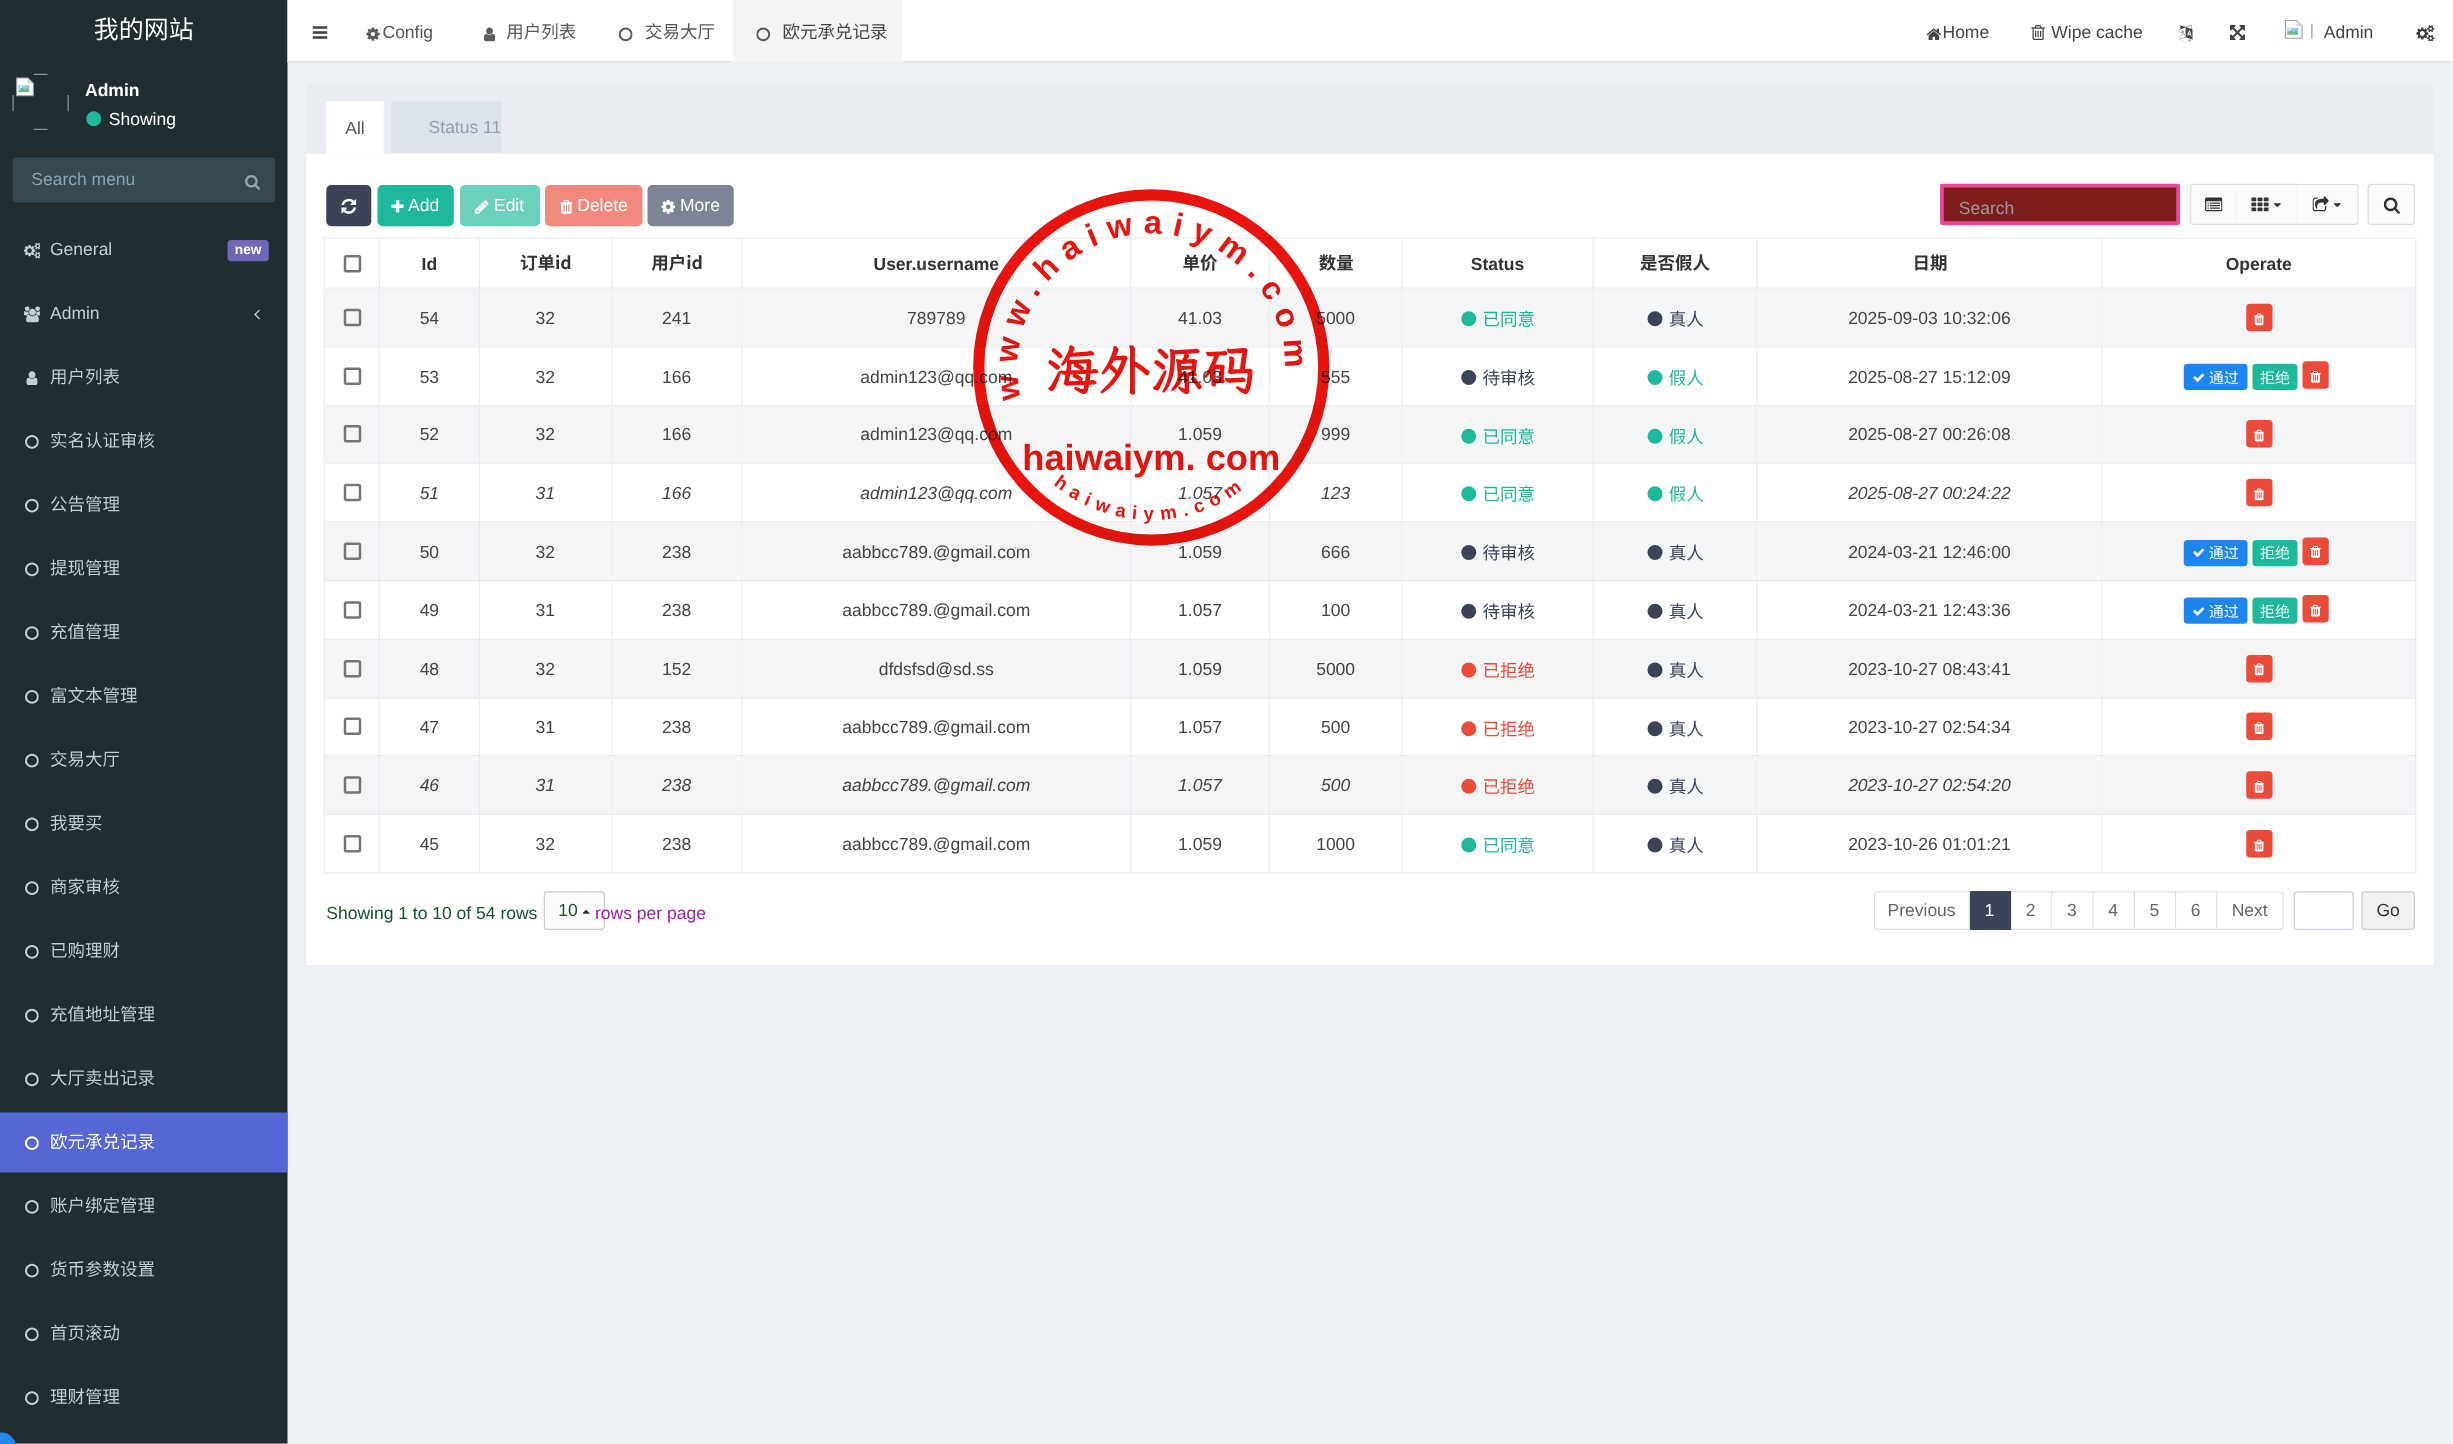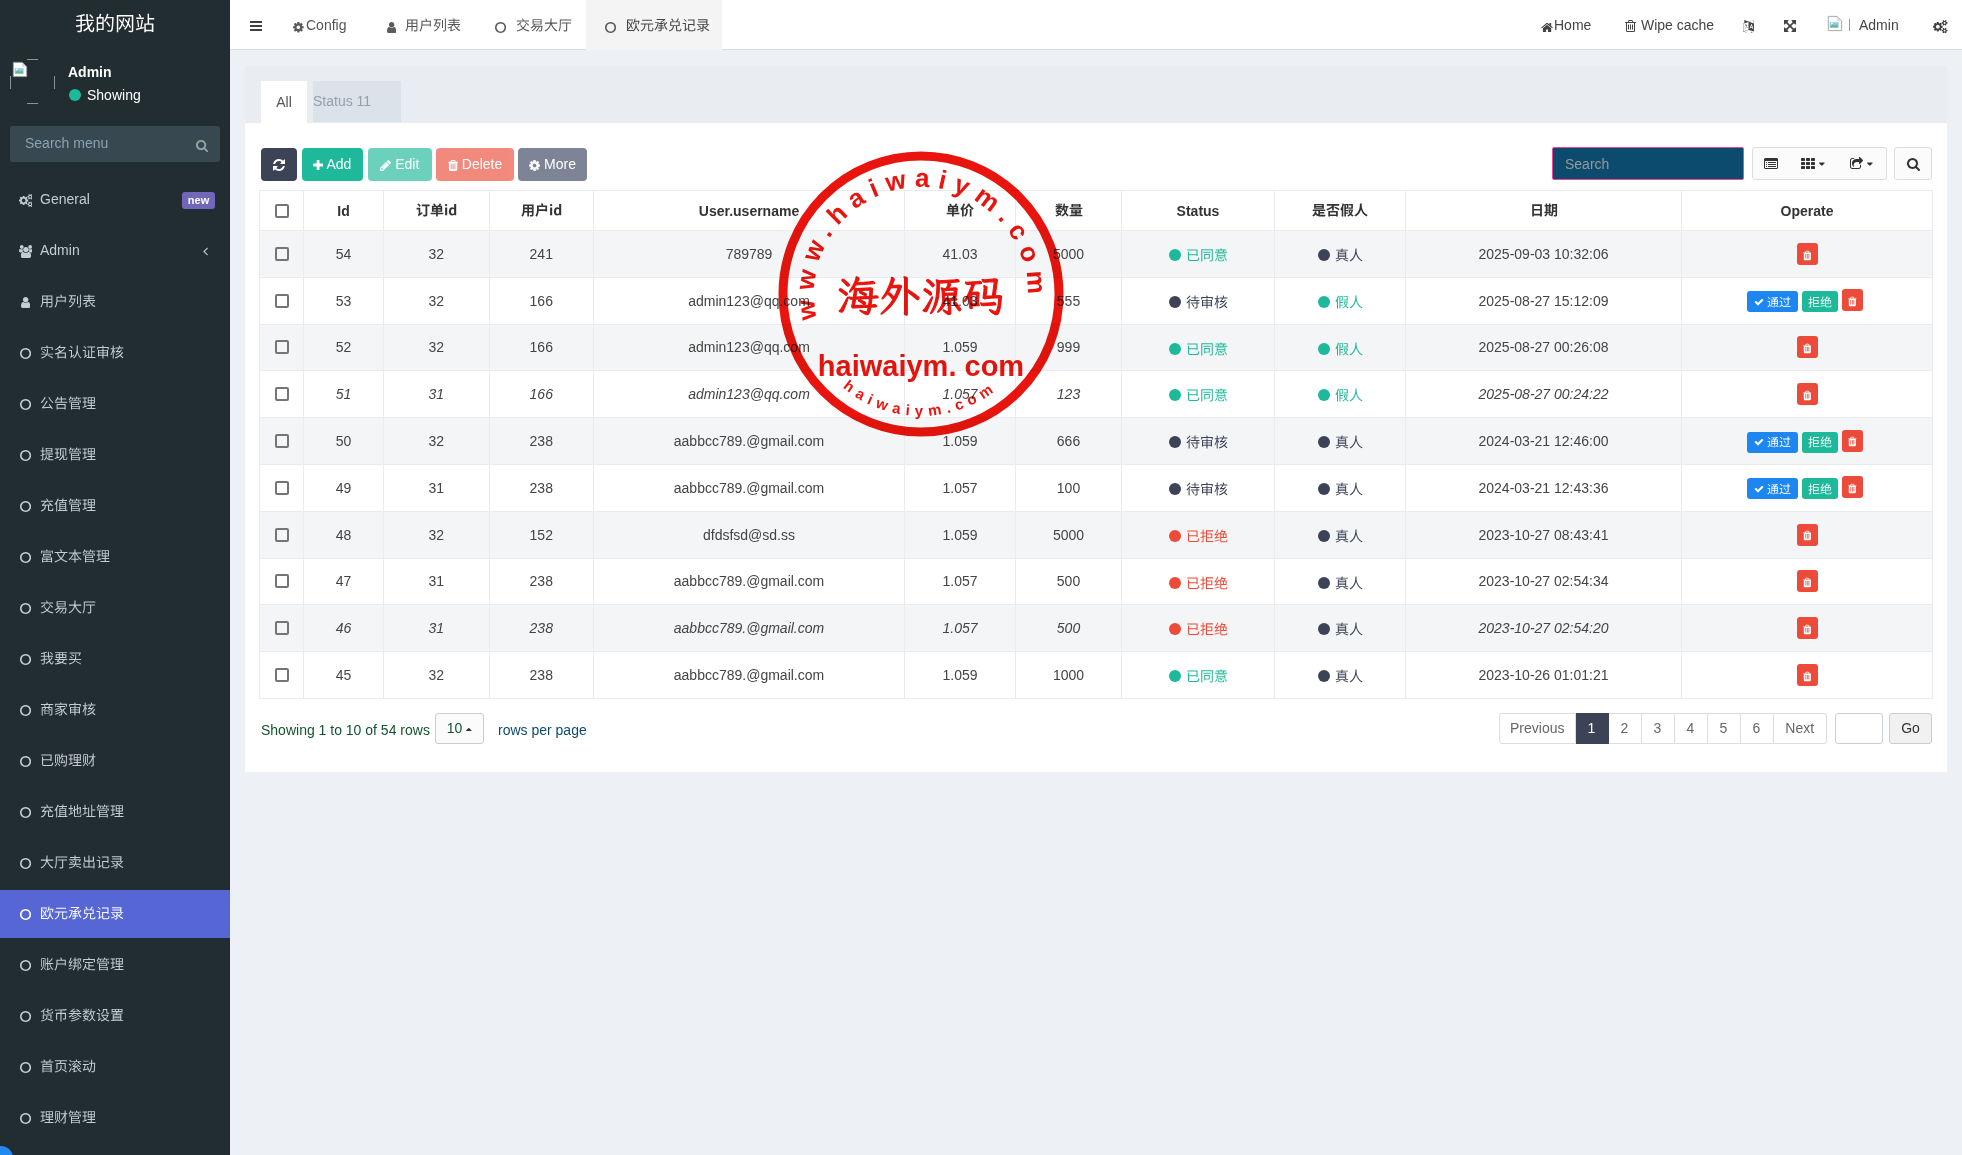--- a/index.html
+++ b/index.html
@@ -200,38 +200,38 @@
       </svg></span>
     <div class="abs" style="left:1619px;top:19px;width:1px;height:12px;background:#999"></div>
     <span class="abs" style="left:1629px;top:17px;color:#444;font-size:14px">Admin</span>
     <span class="abs" style="left:1703px;top:17px"><svg style="vertical-align:middle;" width="14.5" height="13.5" viewBox="0 0 14.5 13.5">
         <path fill="#3f3f3f" d="M6.2 8.1Q6.8 7.5 6.8 6.8Q6.8 6 6.2 5.4Q5.6 4.8 4.8 4.8Q4 4.8 3.5 5.4Q2.9 6 2.9 6.8Q2.9 7.5 3.5 8.1Q4 8.7 4.8 8.7Q5.6 8.7 6.2 8.1ZM12.5 10.6Q12.5 10.2 12.2 9.9Q12 9.6 11.6 9.6Q11.2 9.6 10.9 9.9Q10.6 10.2 10.6 10.6Q10.6 11 10.9 11.3Q11.2 11.6 11.6 11.6Q12 11.6 12.3 11.3Q12.5 11 12.5 10.6ZM12.5 2.9Q12.5 2.5 12.2 2.2Q12 1.9 11.6 1.9Q11.2 1.9 10.9 2.2Q10.6 2.5 10.6 2.9Q10.6 3.3 10.9 3.6Q11.2 3.9 11.6 3.9Q12 3.9 12.3 3.6Q12.5 3.3 12.5 2.9ZM9.6 6.1V7.5Q9.6 7.5 9.6 7.6Q9.5 7.7 9.5 7.7L8.3 7.9Q8.2 8.1 8.1 8.4Q8.3 8.8 8.7 9.3Q8.8 9.4 8.8 9.5Q8.8 9.5 8.7 9.6Q8.6 9.8 8.1 10.3Q7.7 10.7 7.5 10.7Q7.4 10.7 7.4 10.7L6.5 10Q6.2 10.1 5.9 10.2Q5.8 11 5.7 11.4Q5.7 11.6 5.5 11.6H4.1Q4 11.6 4 11.5Q3.9 11.5 3.9 11.4L3.7 10.2Q3.5 10.2 3.2 10L2.3 10.7Q2.2 10.7 2.1 10.7Q2 10.7 2 10.7Q0.9 9.7 0.9 9.5Q0.9 9.4 0.9 9.3Q1 9.2 1.2 8.9Q1.5 8.6 1.6 8.5Q1.4 8.1 1.3 7.8L0.2 7.7Q0.1 7.6 0.1 7.6Q0 7.5 0 7.4V6Q0 6 0.1 5.9Q0.1 5.8 0.2 5.8L1.3 5.6Q1.4 5.4 1.6 5.1Q1.3 4.7 0.9 4.2Q0.9 4.1 0.9 4Q0.9 4 0.9 3.9Q1.1 3.7 1.5 3.2Q2 2.8 2.1 2.8Q2.2 2.8 2.3 2.8L3.1 3.5Q3.4 3.4 3.7 3.3Q3.8 2.5 3.9 2.1Q3.9 1.9 4.1 1.9H5.5Q5.6 1.9 5.7 2Q5.7 2 5.7 2.1L5.9 3.3Q6.2 3.3 6.5 3.5L7.4 2.8Q7.4 2.8 7.5 2.8Q7.6 2.8 7.7 2.8Q8.8 3.8 8.8 4Q8.8 4.1 8.7 4.2Q8.6 4.3 8.4 4.6Q8.2 4.9 8.1 5Q8.2 5.4 8.3 5.7L9.5 5.8Q9.5 5.9 9.6 5.9Q9.6 6 9.6 6.1ZM14.5 10.1V11.1Q14.5 11.3 13.3 11.4Q13.3 11.6 13.1 11.8Q13.5 12.6 13.5 12.8Q13.5 12.8 13.5 12.9Q12.6 13.4 12.5 13.4Q12.5 13.4 12.2 13Q11.9 12.7 11.8 12.5Q11.6 12.5 11.6 12.5Q11.5 12.5 11.3 12.5Q11.2 12.7 11 13Q10.7 13.4 10.6 13.4Q10.6 13.4 9.7 12.9Q9.6 12.8 9.6 12.8Q9.6 12.6 10 11.8Q9.9 11.6 9.8 11.4Q8.7 11.3 8.7 11.1V10.1Q8.7 10 9.8 9.8Q9.9 9.6 10 9.5Q9.6 8.6 9.6 8.4Q9.6 8.4 9.7 8.4Q9.7 8.3 9.9 8.2Q10.2 8.1 10.4 8Q10.6 7.8 10.6 7.8Q10.7 7.8 11 8.2Q11.2 8.5 11.3 8.7Q11.5 8.7 11.6 8.7Q11.6 8.7 11.8 8.7Q12.2 8.2 12.5 7.8L12.5 7.8Q12.6 7.8 13.5 8.4Q13.5 8.4 13.5 8.4Q13.5 8.6 13.1 9.5Q13.2 9.6 13.3 9.8Q14.5 10 14.5 10.1ZM14.5 2.4V3.4Q14.5 3.5 13.3 3.7Q13.3 3.9 13.1 4Q13.5 4.9 13.5 5.1Q13.5 5.1 13.5 5.1Q12.6 5.7 12.5 5.7Q12.5 5.7 12.2 5.3Q11.9 5 11.8 4.8Q11.6 4.8 11.6 4.8Q11.5 4.8 11.3 4.8Q11.2 5 11 5.3Q10.7 5.7 10.6 5.7Q10.6 5.7 9.7 5.1Q9.6 5.1 9.6 5.1Q9.6 4.9 10 4Q9.9 3.9 9.8 3.7Q8.7 3.5 8.7 3.4V2.4Q8.7 2.2 9.8 2.1Q9.9 1.9 10 1.7Q9.6 0.9 9.6 0.7Q9.6 0.7 9.7 0.6Q9.7 0.6 9.9 0.5Q10.2 0.4 10.4 0.2Q10.6 0.1 10.6 0.1Q10.7 0.1 11 0.5Q11.2 0.8 11.3 1Q11.5 1 11.6 1Q11.6 1 11.8 1Q12.2 0.4 12.5 0.1L12.5 0.1Q12.6 0.1 13.5 0.6Q13.5 0.7 13.5 0.7Q13.5 0.9 13.1 1.7Q13.2 1.9 13.3 2.1Q14.5 2.2 14.5 2.4Z"></path>
       </svg></span>
   </div>
 <div class="abs" style="left:245px;top:66px;width:1702px;height:706px;background:#fff">
     <div class="abs" style="left:0;top:0;width:1702px;height:57px;background:#e9edf2"></div>
     <div class="abs" style="left:16px;top:14.5px;width:46px;height:42.5px;background:#fff;text-align:center;line-height:42px;color:#555">All</div>
-    <div class="abs" style="left:68px;top:14.5px;width:88px;height:41px;background:#dbe2ea;text-align:left;line-height:41px;color:#95a0ab">Status 11</div>
+    <div class="abs" style="left:68px;top:14.5px;width:88px;height:41px;background:#dbe2ea;text-align:right;line-height:41px;color:#95a0ab">Status 11</div>
   </div>
 <div class="btn" style="left:260.5px;top:148px;width:36px;height:33px;background:#3d4357;line-height:33px;font-size:14px"><svg style="vertical-align:middle;" width="12.0" height="14" viewBox="0 0 12.0 14">
       <path fill="#fff" d="M11.8 8.2Q11.8 8.3 11.8 8.3Q11.3 10.4 9.7 11.7Q8.1 13 6 13Q4.8 13 3.8 12.6Q2.7 12.1 1.9 11.3L0.9 12.4Q0.7 12.5 0.5 12.5Q0.3 12.5 0.1 12.4Q0 12.2 0 12V8.5Q0 8.3 0.1 8.1Q0.3 8 0.5 8H4Q4.2 8 4.4 8.1Q4.5 8.3 4.5 8.5Q4.5 8.7 4.4 8.9L3.3 9.9Q3.8 10.4 4.5 10.7Q5.2 11 6 11Q7 11 8 10.5Q8.9 10 9.4 9.1Q9.5 9 9.8 8.2Q9.9 8 10.1 8H11.6Q11.7 8 11.7 8.1Q11.8 8.1 11.8 8.2ZM12 2V5.5Q12 5.7 11.9 5.9Q11.7 6 11.5 6H8Q7.8 6 7.6 5.9Q7.5 5.7 7.5 5.5Q7.5 5.3 7.6 5.1L8.7 4.1Q7.6 3 6 3Q5 3 4 3.5Q3.1 4 2.6 4.9Q2.5 5 2.2 5.8Q2.1 6 1.9 6H0.4Q0.3 6 0.2 5.9Q0.1 5.9 0.1 5.8V5.7Q0.6 3.6 2.2 2.3Q3.9 1 6 1Q7.1 1 8.2 1.4Q9.3 1.9 10.1 2.7L11.1 1.6Q11.3 1.5 11.5 1.5Q11.7 1.5 11.9 1.6Q12 1.8 12 2Z"></path>
     </svg></div>
 <div class="btn" style="left:301.5px;top:148px;width:61.5px;height:33px;background:#1db99a;line-height:33px;font-size:14px"><svg style="vertical-align:middle;" width="10.2" height="13" viewBox="0 0 10.2 13">
       <path fill="#fff" d="M10.2 5.3V6.7Q10.2 7 10 7.2Q9.8 7.4 9.5 7.4H6.5V10.4Q6.5 10.7 6.3 10.9Q6.1 11.1 5.8 11.1H4.4Q4.1 11.1 3.9 10.9Q3.7 10.7 3.7 10.4V7.4H0.7Q0.4 7.4 0.2 7.2Q0 7 0 6.7V5.3Q0 5 0.2 4.8Q0.4 4.6 0.7 4.6H3.7V1.6Q3.7 1.3 3.9 1.1Q4.1 0.9 4.4 0.9H5.8Q6.1 0.9 6.3 1.1Q6.5 1.3 6.5 1.6V4.6H9.5Q9.8 4.6 10 4.8Q10.2 5 10.2 5.3Z"></path>
     </svg> Add</div>
 <div class="btn" style="left:368px;top:148px;width:63.5px;height:33px;background:#1db99a;opacity:0.65;line-height:33px;font-size:14px"><svg style="vertical-align:middle;" width="11.1" height="13" viewBox="0 0 11.1 13">
       <path fill="#fff" d="M2.6 11.1 3.3 10.5 1.6 8.8 0.9 9.4V10.2H1.9V11.1ZM6.4 4.4Q6.4 4.3 6.3 4.3Q6.2 4.3 6.1 4.3L2.2 8.2Q2.2 8.3 2.2 8.4Q2.2 8.5 2.3 8.5Q2.4 8.5 2.4 8.5L6.4 4.5Q6.4 4.5 6.4 4.4ZM6 3 9.1 6 3 12.1H0V9.1ZM11 3.7Q11 4.1 10.7 4.4L9.5 5.6L6.5 2.6L7.7 1.4Q8 1.1 8.4 1.1Q8.7 1.1 9 1.4L10.7 3.1Q11 3.3 11 3.7Z"></path>
     </svg> Edit</div>
 <div class="btn" style="left:436px;top:148px;width:78px;height:33px;background:#ec4b39;opacity:0.65;line-height:33px;font-size:14px"><svg style="vertical-align:middle;" width="10.2" height="13" viewBox="0 0 10.2 13">
       <path fill="#fff" d="M3.7 10V4.9Q3.7 4.8 3.6 4.7Q3.6 4.6 3.5 4.6H3Q2.9 4.6 2.9 4.7Q2.8 4.8 2.8 4.9V10Q2.8 10.1 2.9 10.1Q2.9 10.2 3 10.2H3.5Q3.6 10.2 3.6 10.1Q3.7 10.1 3.7 10ZM5.6 10V4.9Q5.6 4.8 5.5 4.7Q5.4 4.6 5.3 4.6H4.9Q4.8 4.6 4.7 4.7Q4.6 4.8 4.6 4.9V10Q4.6 10.1 4.7 10.1Q4.8 10.2 4.9 10.2H5.3Q5.4 10.2 5.5 10.1Q5.6 10.1 5.6 10ZM7.4 10V4.9Q7.4 4.8 7.4 4.7Q7.3 4.6 7.2 4.6H6.7Q6.6 4.6 6.6 4.7Q6.5 4.8 6.5 4.9V10Q6.5 10.1 6.6 10.1Q6.6 10.2 6.7 10.2H7.2Q7.3 10.2 7.4 10.1Q7.4 10.1 7.4 10ZM3.5 2.8H6.7L6.4 1.9Q6.3 1.9 6.3 1.9H4Q3.9 1.9 3.8 1.9ZM10.2 3V3.5Q10.2 3.6 10.1 3.6Q10.1 3.7 10 3.7H9.3V10.6Q9.3 11.2 8.9 11.6Q8.6 12.1 8.1 12.1H2.1Q1.6 12.1 1.3 11.6Q0.9 11.2 0.9 10.6V3.7H0.2Q0.1 3.7 0.1 3.6Q0 3.6 0 3.5V3Q0 2.9 0.1 2.9Q0.1 2.8 0.2 2.8H2.5L3 1.6Q3.1 1.3 3.4 1.1Q3.7 0.9 3.9 0.9H6.3Q6.6 0.9 6.8 1.1Q7.1 1.3 7.2 1.6L7.7 2.8H10Q10.1 2.8 10.1 2.9Q10.2 2.9 10.2 3Z"></path>
     </svg> Delete</div>
 <div class="btn" style="left:518px;top:148px;width:69px;height:33px;background:#7d8495;line-height:33px;font-size:14px"><svg style="vertical-align:middle;" width="11.1" height="13" viewBox="0 0 11.1 13">
       <path fill="#fff" d="M6.9 7.8Q7.4 7.3 7.4 6.5Q7.4 5.7 6.9 5.2Q6.3 4.6 5.6 4.6Q4.8 4.6 4.3 5.2Q3.7 5.7 3.7 6.5Q3.7 7.3 4.3 7.8Q4.8 8.4 5.6 8.4Q6.3 8.4 6.9 7.8ZM11.1 5.7V7.3Q11.1 7.4 11.1 7.5Q11 7.6 10.9 7.6L9.6 7.8Q9.5 8.2 9.3 8.4Q9.6 8.8 10.1 9.4Q10.2 9.5 10.2 9.6Q10.2 9.7 10.1 9.8Q9.9 10.1 9.4 10.6Q8.9 11.1 8.7 11.1Q8.6 11.1 8.5 11L7.5 10.2Q7.2 10.4 6.8 10.5Q6.7 11.5 6.6 11.9Q6.6 12.1 6.4 12.1H4.8Q4.7 12.1 4.6 12Q4.5 11.9 4.5 11.9L4.3 10.5Q3.9 10.4 3.6 10.3L2.6 11Q2.6 11.1 2.4 11.1Q2.3 11.1 2.3 11Q1.3 10.2 1.1 9.8Q1 9.7 1 9.6Q1 9.5 1.1 9.5Q1.2 9.3 1.4 9Q1.7 8.6 1.8 8.5Q1.6 8.1 1.5 7.7L0.2 7.6Q0.1 7.5 0.1 7.5Q0 7.4 0 7.3V5.7Q0 5.6 0.1 5.5Q0.1 5.4 0.2 5.4L1.5 5.2Q1.6 4.9 1.8 4.5Q1.5 4.1 1.1 3.5Q1 3.5 1 3.4Q1 3.3 1 3.2Q1.2 2.9 1.8 2.4Q2.3 1.9 2.4 1.9Q2.5 1.9 2.6 2L3.6 2.8Q4 2.6 4.3 2.5Q4.4 1.5 4.5 1.1Q4.6 0.9 4.8 0.9H6.4Q6.5 0.9 6.6 1Q6.6 1.1 6.6 1.1L6.8 2.5Q7.2 2.6 7.5 2.7L8.5 2Q8.6 1.9 8.7 1.9Q8.8 1.9 8.9 2Q9.8 2.8 10.1 3.2Q10.1 3.3 10.1 3.4Q10.1 3.5 10.1 3.5Q10 3.7 9.7 4Q9.4 4.4 9.3 4.5Q9.5 4.9 9.6 5.2L10.9 5.4Q11 5.5 11.1 5.5Q11.1 5.6 11.1 5.7Z"></path>
     </svg> More</div>
-<div class="abs" style="left:1552px;top:147px;width:192px;height:33px;background:#0c4a6e;border:1px solid #ec4899;border-radius:2px">
+<div class="abs" style="left:1552px;top:147px;width:192px;height:33px;background:#7f1d1d;border:3px solid #ec4899;border-radius:2px">
     <span class="abs" style="left:12px;top:8px;color:#999">Search</span>
   </div>
 <div class="abs" style="left:1752px;top:147px;width:38px;height:33px;background:#fbfbfb;border:1px solid #ddd;border-radius:3px 0 0 3px;text-align:center;line-height:31px"><svg style="vertical-align:middle;" width="14.0" height="14" viewBox="0 0 14.0 14">
       <path fill="#333" d="M3 9.2V9.8Q3 9.9 2.9 9.9Q2.9 10 2.8 10H2.2Q2.1 10 2.1 9.9Q2 9.9 2 9.8V9.2Q2 9.1 2.1 9.1Q2.1 9 2.2 9H2.8Q2.9 9 2.9 9.1Q3 9.1 3 9.2ZM3 7.2V7.8Q3 7.9 2.9 7.9Q2.9 8 2.8 8H2.2Q2.1 8 2.1 7.9Q2 7.9 2 7.8V7.2Q2 7.1 2.1 7.1Q2.1 7 2.2 7H2.8Q2.9 7 2.9 7.1Q3 7.1 3 7.2ZM3 5.2V5.8Q3 5.9 2.9 5.9Q2.9 6 2.8 6H2.2Q2.1 6 2.1 5.9Q2 5.9 2 5.8V5.2Q2 5.1 2.1 5.1Q2.1 5 2.2 5H2.8Q2.9 5 2.9 5.1Q3 5.1 3 5.2ZM12 9.2V9.8Q12 9.9 11.9 9.9Q11.9 10 11.8 10H4.2Q4.1 10 4.1 9.9Q4 9.9 4 9.8V9.2Q4 9.1 4.1 9.1Q4.1 9 4.2 9H11.8Q11.9 9 11.9 9.1Q12 9.1 12 9.2ZM12 7.2V7.8Q12 7.9 11.9 7.9Q11.9 8 11.8 8H4.2Q4.1 8 4.1 7.9Q4 7.9 4 7.8V7.2Q4 7.1 4.1 7.1Q4.1 7 4.2 7H11.8Q11.9 7 11.9 7.1Q12 7.1 12 7.2ZM12 5.2V5.8Q12 5.9 11.9 5.9Q11.9 6 11.8 6H4.2Q4.1 6 4.1 5.9Q4 5.9 4 5.8V5.2Q4 5.1 4.1 5.1Q4.1 5 4.2 5H11.8Q11.9 5 11.9 5.1Q12 5.1 12 5.2ZM13 10.8V4.2Q13 4.1 12.9 4.1Q12.9 4 12.8 4H1.2Q1.1 4 1.1 4.1Q1 4.1 1 4.2V10.8Q1 10.9 1.1 10.9Q1.1 11 1.2 11H12.8Q12.9 11 12.9 10.9Q13 10.9 13 10.8ZM14 2.2V10.8Q14 11.3 13.6 11.6Q13.3 12 12.8 12H1.2Q0.7 12 0.4 11.6Q0 11.3 0 10.8V2.2Q0 1.7 0.4 1.4Q0.7 1 1.2 1H12.8Q13.3 1 13.6 1.4Q14 1.7 14 2.2Z"></path>
     </svg></div>
 <div class="abs" style="left:1789px;top:147px;width:49px;height:33px;background:#fbfbfb;border:1px solid #ddd;border-left:none;text-align:center;line-height:31px"><svg style="vertical-align:middle;" width="14.0" height="14" viewBox="0 0 14.0 14">
       <path fill="#333" d="M4 9.8V11.2Q4 11.6 3.8 11.8Q3.6 12 3.2 12H0.8Q0.4 12 0.2 11.8Q0 11.6 0 11.2V9.8Q0 9.4 0.2 9.2Q0.4 9 0.8 9H3.2Q3.6 9 3.8 9.2Q4 9.4 4 9.8ZM4 5.8V7.2Q4 7.6 3.8 7.8Q3.6 8 3.2 8H0.8Q0.4 8 0.2 7.8Q0 7.6 0 7.2V5.8Q0 5.4 0.2 5.2Q0.4 5 0.8 5H3.2Q3.6 5 3.8 5.2Q4 5.4 4 5.8ZM9 9.8V11.2Q9 11.6 8.8 11.8Q8.6 12 8.2 12H5.8Q5.4 12 5.2 11.8Q5 11.6 5 11.2V9.8Q5 9.4 5.2 9.2Q5.4 9 5.8 9H8.2Q8.6 9 8.8 9.2Q9 9.4 9 9.8ZM4 1.8V3.2Q4 3.6 3.8 3.8Q3.6 4 3.2 4H0.8Q0.4 4 0.2 3.8Q0 3.6 0 3.2V1.8Q0 1.4 0.2 1.2Q0.4 1 0.8 1H3.2Q3.6 1 3.8 1.2Q4 1.4 4 1.8ZM9 5.8V7.2Q9 7.6 8.8 7.8Q8.6 8 8.2 8H5.8Q5.4 8 5.2 7.8Q5 7.6 5 7.2V5.8Q5 5.4 5.2 5.2Q5.4 5 5.8 5H8.2Q8.6 5 8.8 5.2Q9 5.4 9 5.8ZM14 9.8V11.2Q14 11.6 13.8 11.8Q13.6 12 13.2 12H10.8Q10.4 12 10.2 11.8Q10 11.6 10 11.2V9.8Q10 9.4 10.2 9.2Q10.4 9 10.8 9H13.2Q13.6 9 13.8 9.2Q14 9.4 14 9.8ZM9 1.8V3.2Q9 3.6 8.8 3.8Q8.6 4 8.2 4H5.8Q5.4 4 5.2 3.8Q5 3.6 5 3.2V1.8Q5 1.4 5.2 1.2Q5.4 1 5.8 1H8.2Q8.6 1 8.8 1.2Q9 1.4 9 1.8ZM14 5.8V7.2Q14 7.6 13.8 7.8Q13.6 8 13.2 8H10.8Q10.4 8 10.2 7.8Q10 7.6 10 7.2V5.8Q10 5.4 10.2 5.2Q10.4 5 10.8 5H13.2Q13.6 5 13.8 5.2Q14 5.4 14 5.8ZM14 1.8V3.2Q14 3.6 13.8 3.8Q13.6 4 13.2 4H10.8Q10.4 4 10.2 3.8Q10 3.6 10 3.2V1.8Q10 1.4 10.2 1.2Q10.4 1 10.8 1H13.2Q13.6 1 13.8 1.2Q14 1.4 14 1.8Z"></path>
     </svg> <svg style="vertical-align:middle;" width="5.7" height="10" viewBox="0 0 5.7 10">
       <path fill="#333" d="M5.6 4.2 3.1 6.7Q3 6.8 2.9 6.8Q2.7 6.8 2.6 6.7L0.1 4.2Q0 4.1 0 3.9Q0 3.8 0.1 3.7Q0.2 3.6 0.4 3.6H5.4Q5.5 3.6 5.6 3.7Q5.7 3.8 5.7 3.9Q5.7 4.1 5.6 4.2Z"></path>
     </svg></div>
@@ -514,21 +514,21 @@
         <td><span style="display:inline-block;width:21px;height:22px;background:#ec4b39;border-radius:3px;line-height:22px;text-align:center"><svg style="vertical-align:middle;" width="8.6" height="11" viewBox="0 0 8.6 11">
               <path fill="#fff" d="M3.1 8.4V4.1Q3.1 4 3.1 4Q3 3.9 2.9 3.9H2.6Q2.5 3.9 2.4 4Q2.4 4 2.4 4.1V8.4Q2.4 8.5 2.4 8.6Q2.5 8.6 2.6 8.6H2.9Q3 8.6 3.1 8.6Q3.1 8.5 3.1 8.4ZM4.7 8.4V4.1Q4.7 4 4.7 4Q4.6 3.9 4.5 3.9H4.1Q4 3.9 4 4Q3.9 4 3.9 4.1V8.4Q3.9 8.5 4 8.6Q4 8.6 4.1 8.6H4.5Q4.6 8.6 4.7 8.6Q4.7 8.5 4.7 8.4ZM6.3 8.4V4.1Q6.3 4 6.2 4Q6.2 3.9 6.1 3.9H5.7Q5.6 3.9 5.6 4Q5.5 4 5.5 4.1V8.4Q5.5 8.5 5.6 8.6Q5.6 8.6 5.7 8.6H6.1Q6.2 8.6 6.2 8.6Q6.3 8.5 6.3 8.4ZM2.9 2.4H5.7L5.4 1.6Q5.4 1.6 5.3 1.6H3.4Q3.3 1.6 3.2 1.6ZM8.6 2.6V2.9Q8.6 3 8.6 3.1Q8.5 3.1 8.4 3.1H7.9V9Q7.9 9.5 7.6 9.8Q7.3 10.2 6.9 10.2H1.8Q1.4 10.2 1.1 9.9Q0.8 9.5 0.8 9V3.1H0.2Q0.1 3.1 0.1 3.1Q0 3 0 2.9V2.6Q0 2.5 0.1 2.4Q0.1 2.4 0.2 2.4H2.1L2.5 1.3Q2.6 1.1 2.9 0.9Q3.1 0.8 3.3 0.8H5.3Q5.5 0.8 5.8 0.9Q6 1.1 6.1 1.3L6.5 2.4H8.4Q8.5 2.4 8.6 2.4Q8.6 2.5 8.6 2.6Z"></path>
             </svg></span></td>
       </tr>
     </tbody>
   </table>
 <div class="abs" style="left:261px;top:722px;color:#14532d">Showing 1 to 10 of 54 rows</div>
 <div class="abs" style="left:434.5px;top:713px;width:49.5px;height:31px;background:#fbfbfb;border:1px solid #ccc;border-radius:3px;text-align:center;line-height:29px"><span style="color:#14532d">10</span> <svg style="vertical-align:middle;" width="5.7" height="10" viewBox="0 0 5.7 10">
       <path fill="#333" d="M5.4 7.1H0.4Q0.2 7.1 0.1 7Q0 6.9 0 6.8Q0 6.6 0.1 6.5L2.6 4Q2.7 3.9 2.9 3.9Q3 3.9 3.1 4L5.6 6.5Q5.7 6.6 5.7 6.8Q5.7 6.9 5.6 7Q5.5 7.1 5.4 7.1Z"></path>
     </svg></div>
-<div class="abs" style="left:498px;top:722px;color:#0c4a6e">rows per page</div>
+<div class="abs" style="left:476px;top:722px;color:#a21caf">rows per page</div>
 <div class="abs" style="left:1499px;top:713px;height:31px;display:flex">
     <div style="width:76.5px;height:31px;line-height:29px;text-align:center;border:1px solid #ddd;border-left:none;border-left:1px solid #ddd;border-radius:3px 0 0 3px;background:#fff;color:#666;">Previous</div>
     <div style="width:33px;height:31px;line-height:29px;text-align:center;border:1px solid #3d4357;border-left:none;background:#3d4357;color:#fff;">1</div>
     <div style="width:33px;height:31px;line-height:29px;text-align:center;border:1px solid #ddd;border-left:none;background:#fff;color:#666;">2</div>
     <div style="width:33px;height:31px;line-height:29px;text-align:center;border:1px solid #ddd;border-left:none;background:#fff;color:#666;">3</div>
     <div style="width:33px;height:31px;line-height:29px;text-align:center;border:1px solid #ddd;border-left:none;background:#fff;color:#666;">4</div>
     <div style="width:33px;height:31px;line-height:29px;text-align:center;border:1px solid #ddd;border-left:none;background:#fff;color:#666;">5</div>
     <div style="width:33px;height:31px;line-height:29px;text-align:center;border:1px solid #ddd;border-left:none;background:#fff;color:#666;">6</div>
     <div style="width:53.5px;height:31px;line-height:29px;text-align:center;border:1px solid #ddd;border-left:none;border-radius:0 3px 3px 0;background:#fff;color:#666;">Next</div>
   </div>

